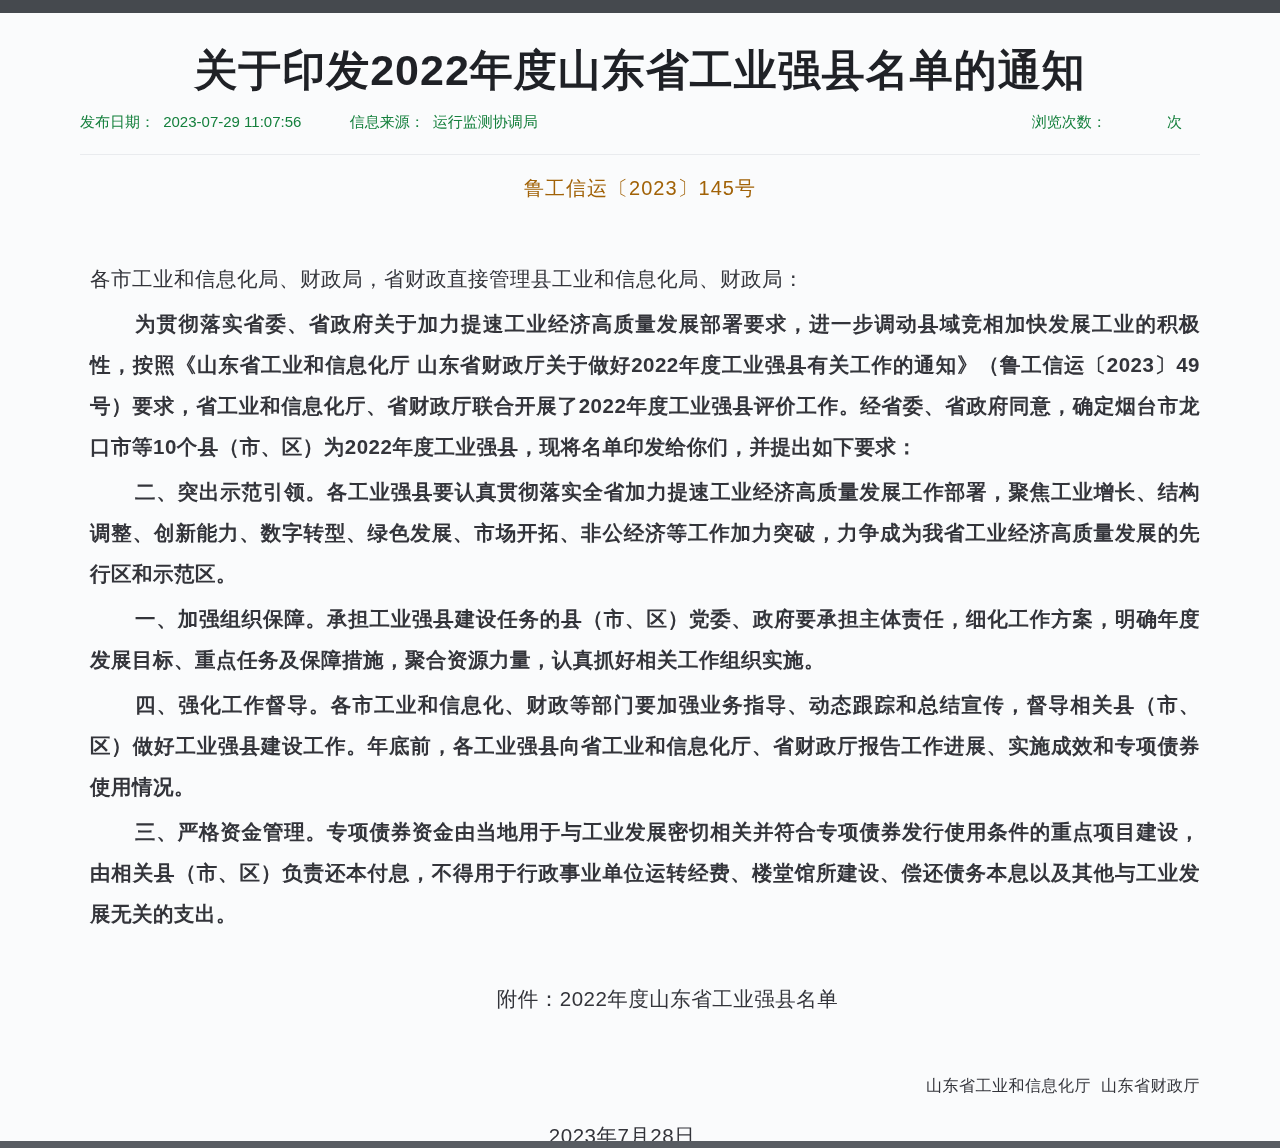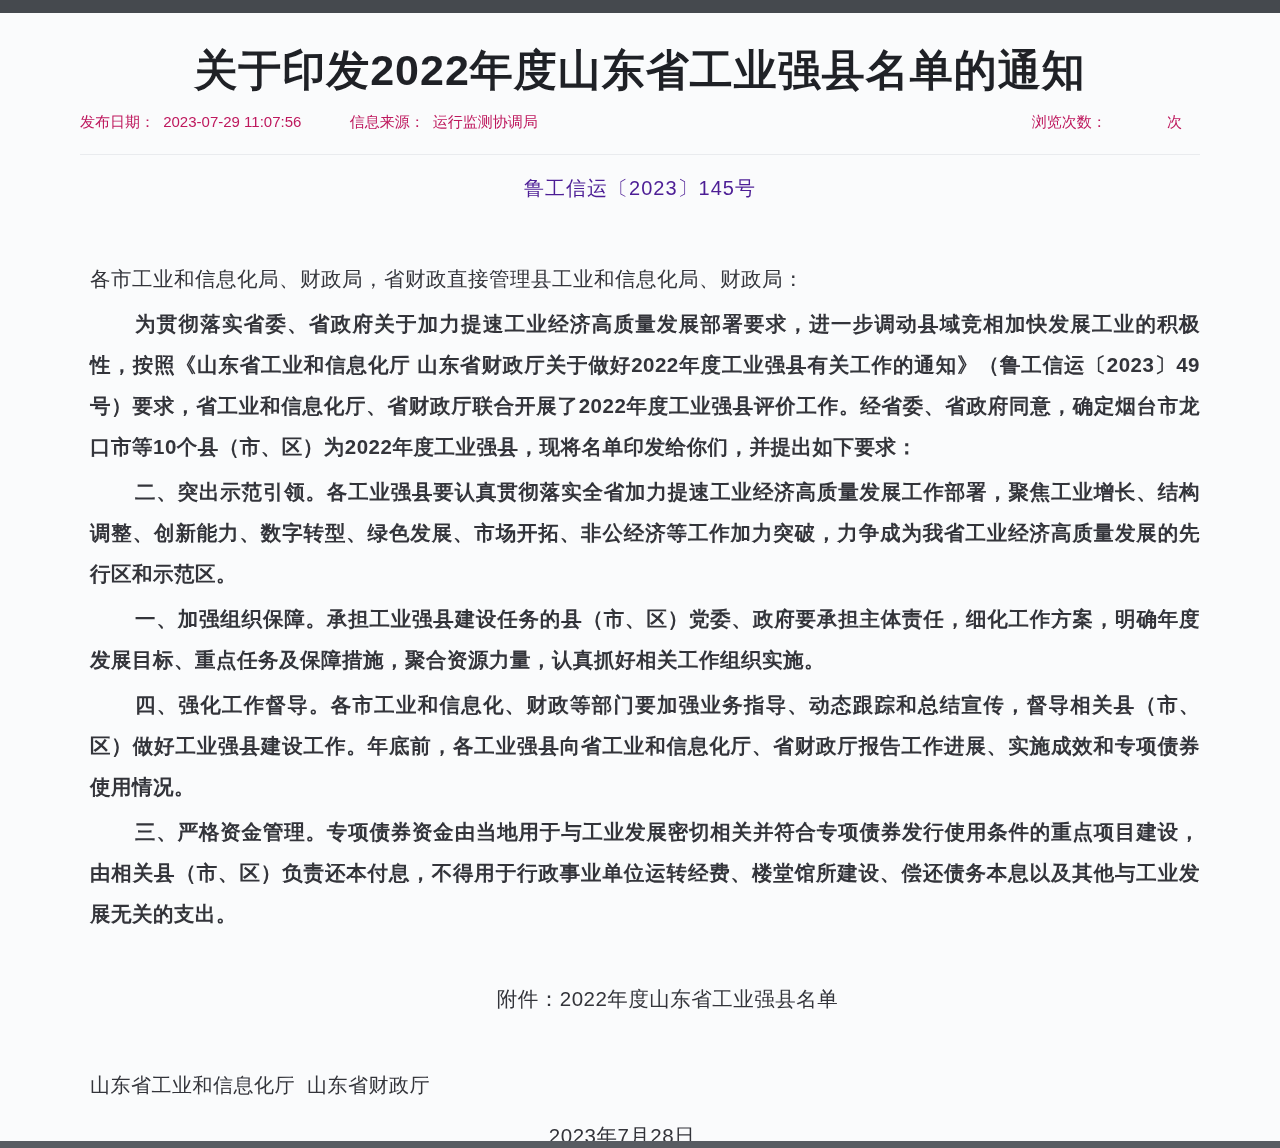--- a/index.html
+++ b/index.html
@@ -37,35 +37,35 @@
     color: #1f2126;
     letter-spacing: 1px;
     line-height: 54px;
   }
   .meta {
     display: flex;
     justify-content: space-between;
     align-items: flex-end;
     margin-top: 16px;
     font-size: 15px;
-    color: #be185d;
+    color: #15803d;
   }
   .meta-left span { margin-right: 4px; }
   .meta-gap { display: inline-block; width: 32px; }
   .meta-right { padding-right: 18px; margin-left: 48px; }
   .views-blank { display: inline-block; min-width: 52px; }
   .sep {
     border: none;
     border-top: 1px solid #e9ebee;
     margin-top: 22px;
   }
   .doc-number {
     text-align: center;
     font-size: 20px;
-    color: #4c1d95;
+    color: #a16207;
     margin-top: 20px;
     letter-spacing: 1px;
   }
   .body-text {
     margin-top: 56px;
     font-size: 20.5px;
     color: #33343a;
     line-height: 41px;
     text-align: justify;
     letter-spacing: 0.5px;
@@ -73,24 +73,24 @@
   }
   .salutation { text-indent: 0; margin-bottom: 4px; }
   .para { text-indent: 2.2em; margin: 4px 0; font-weight: bold; }
   .attachment {
     text-indent: 2.2em;
     margin-top: 44px;
     text-align: center;
   }
   .signature {
     margin-top: 46px;
-    text-align: left;
+    text-align: right;
     white-space: pre;
     padding-right: 0px;
-    font-size: 20px;
+    font-size: 16px;
     color: #33343a;
     line-height: 41px;
   }
   .sign-date {
     margin-top: 9px;
     text-align: center;
     padding-right: 46px;
     font-size: 20.5px;
     color: #33343a;
     line-height: 41px;

